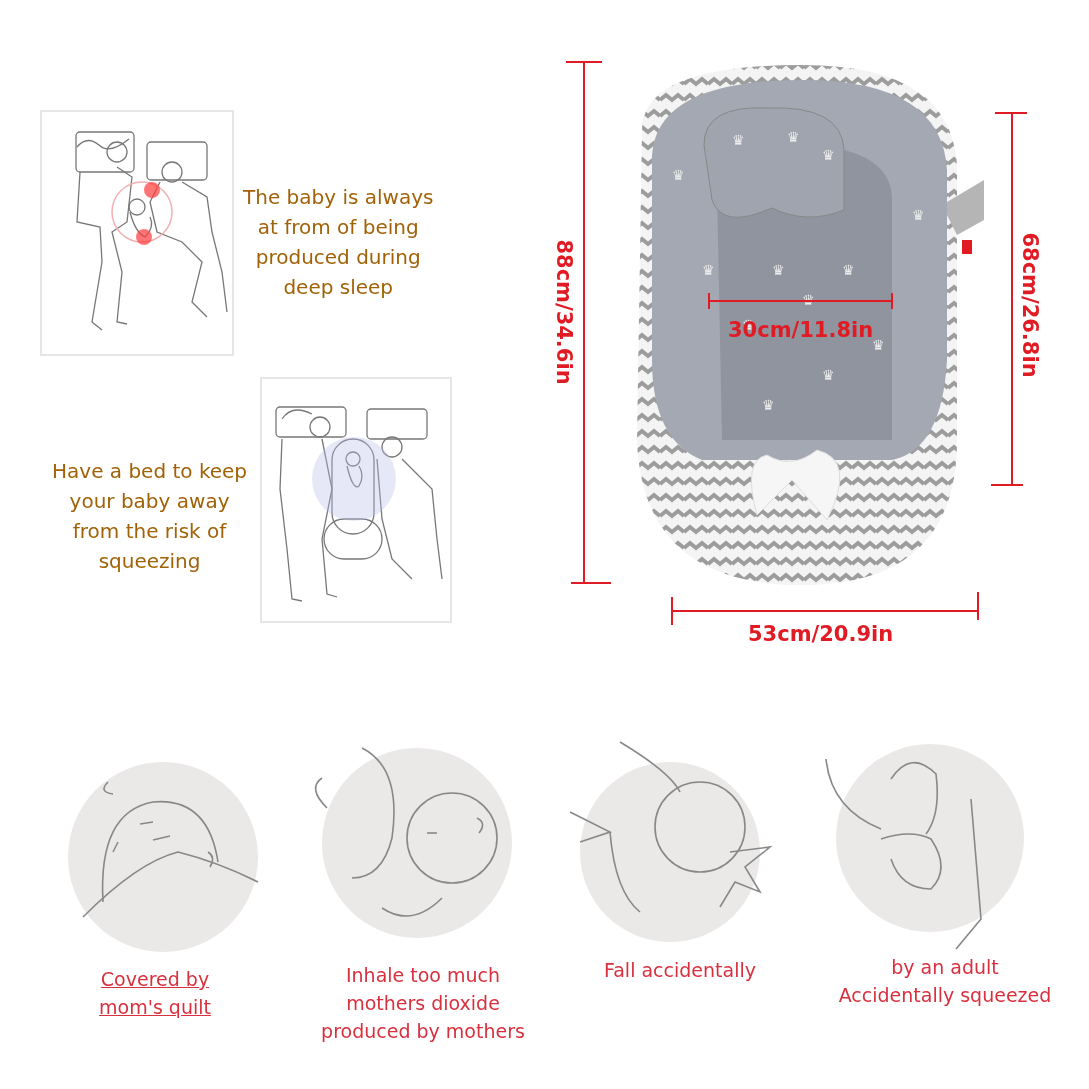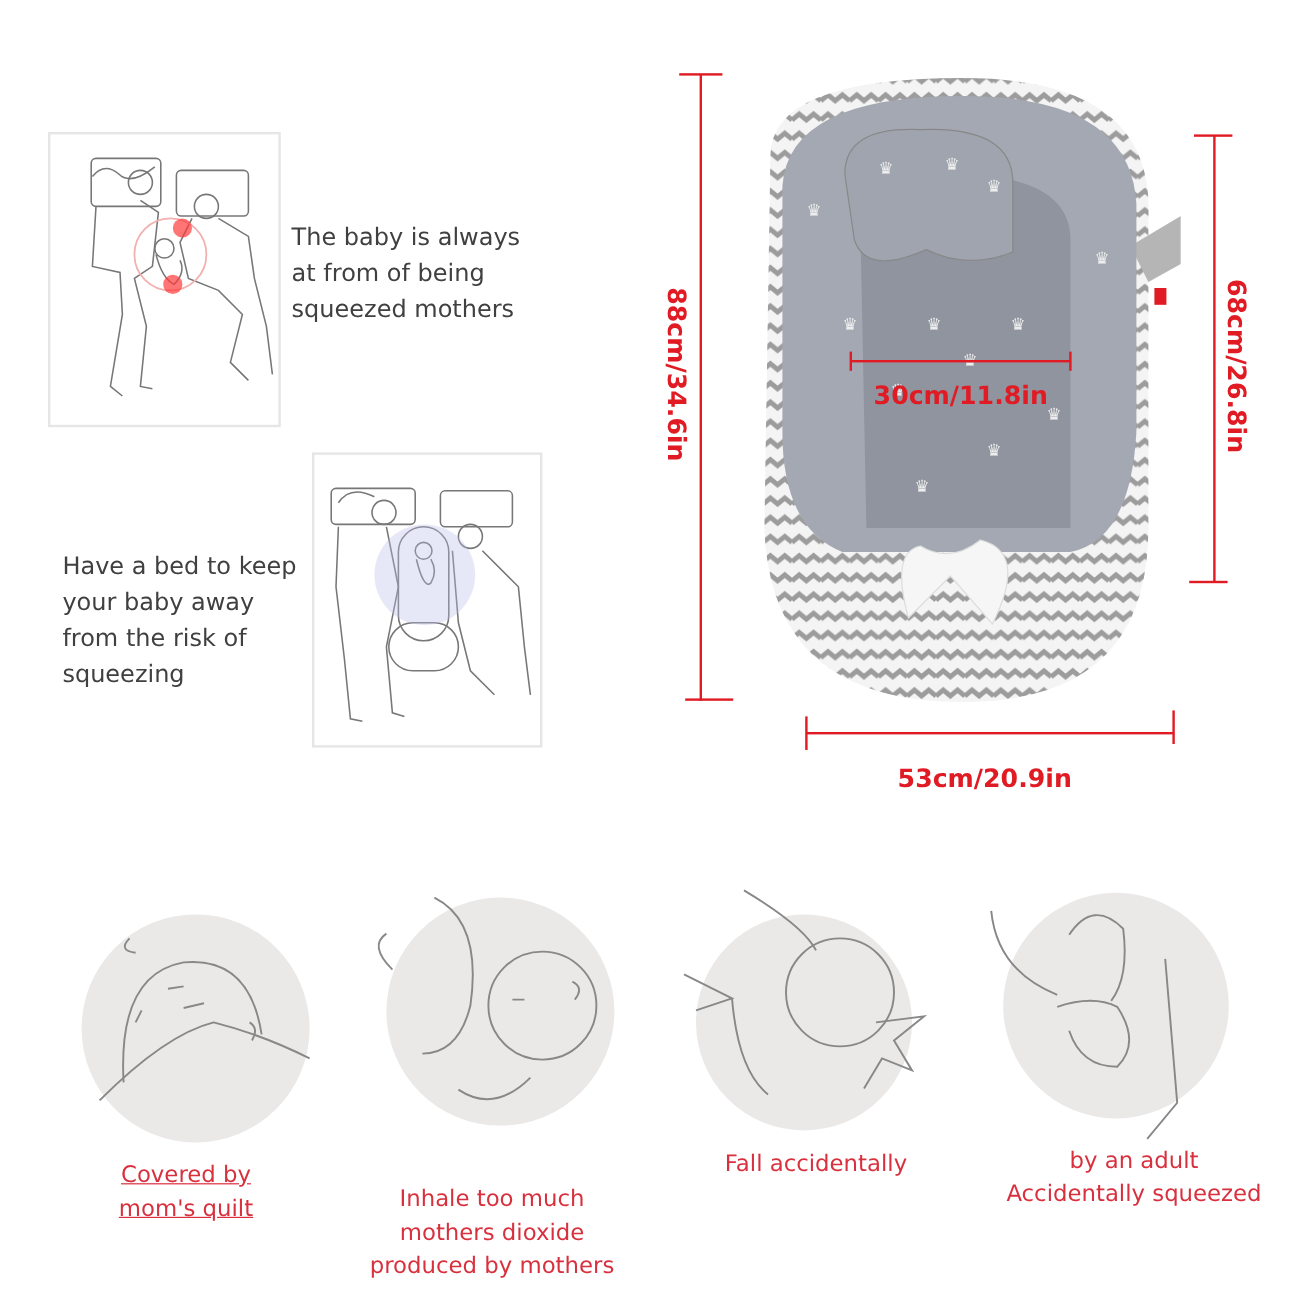--- a/index.html
+++ b/index.html
@@ -1,18 +1,18 @@
 <!DOCTYPE html>
 <html><head>
 <meta charset="utf-8">
 <style>
   html, body { margin:0; padding:0; background:#ffffff; }
   body { width:1089px; height:1089px; position:relative; overflow:hidden; font-family:"Liberation Sans", sans-serif; }
   .abs { position:absolute; }
-  .red-text { color:#404040; font-family:"DejaVu Sans", sans-serif; font-size:20px; line-height:30px; }
+  .red-text { color:#a16207; font-family:"DejaVu Sans", sans-serif; font-size:20px; line-height:30px;text-align:center; }
   .dim-text { color:#e01b24; font-family:"DejaVu Sans", sans-serif; font-weight:bold; font-size:21px; white-space:nowrap; }
   .panel { background:#fff; border:2px solid #e6e6e6; }
   .circle { border-radius:50%; background:#ebe8e8; }
   .caption { color:#d9303e; font-family:"DejaVu Sans", sans-serif; font-size:19px; line-height:28px; text-align:center; }
   .line-red { background:#e01b24; }
 </style>
 </head>
 <body>
 
 <div class="abs panel" style="left:40px;top:110px;width:190px;height:242px;">
@@ -31,21 +31,22 @@
       <path d="M88 100 q5 20 15 25 q10 -10 5 -20"></path>
     </g>
     <circle cx="100" cy="100" r="30" fill="none" stroke="#f2b0b0" stroke-width="1.5"></circle>
     <circle cx="110" cy="78" r="8" fill="#ff3b3b" opacity="0.7"></circle>
     <circle cx="102" cy="125" r="8" fill="#ff3b3b" opacity="0.7"></circle>
   </svg>
 </div>
 <div class="abs red-text" style="left:243px;top:182px;">
   <div>The baby is always</div>
   <div>at from of being</div>
-  <div>squeezed mothers</div>
+  <div>produced during</div>
+  <div>deep sleep</div>
 </div>
 
 <div class="abs red-text" style="left:52px;top:456px;">
   <div>Have a bed to keep</div>
   <div>your baby away</div>
   <div>from the risk of</div>
   <div>squeezing</div>
 </div>
 <div class="abs panel" style="left:260px;top:377px;width:188px;height:242px;">
   <svg width="188" height="242" viewBox="0 0 188 242">
@@ -112,21 +113,21 @@
 <div class="abs dim-text" style="left:930px;top:293px;transform:rotate(90deg);transform-origin:center;width:200px;text-align:center;">68cm/26.8in</div>
 
 <div class="abs line-red" style="left:709px;top:300px;width:183px;height:2px;"></div>
 <div class="abs line-red" style="left:708px;top:293px;width:2px;height:16px;"></div>
 <div class="abs line-red" style="left:891px;top:293px;width:2px;height:16px;"></div>
 <div class="abs dim-text" style="left:728px;top:318px;">30cm/11.8in</div>
 
 <div class="abs line-red" style="left:672px;top:610px;width:306px;height:2px;"></div>
 <div class="abs line-red" style="left:671px;top:597px;width:2px;height:28px;"></div>
 <div class="abs line-red" style="left:977px;top:592px;width:2px;height:28px;"></div>
-<div class="abs dim-text" style="left:748px;top:622px;margin-top:15px;">53cm/20.9in</div>
+<div class="abs dim-text" style="left:748px;top:622px;">53cm/20.9in</div>
 
 <div class="abs circle" style="left:68px;top:762px;width:190px;height:190px;">
   <svg width="220" height="200" viewBox="0 0 220 200" style="position:absolute;left:-10px;top:-10px;">
     <g fill="none" stroke="#888" stroke-width="1.6">
       <path d="M45 150 Q40 60 95 50 Q150 45 160 110"></path>
       <path d="M50 30 q-10 10 5 12"></path>
       <path d="M82 72 L95 70"></path>
         <path d="M60 90 L55 100"></path>
         <path d="M95 88 L112 84"></path>
       <path d="M150 100 q8 5 2 15"></path>
@@ -144,21 +145,21 @@
     <g fill="none" stroke="#888" stroke-width="1.6">
       <path d="M50 10 Q90 30 80 100 Q70 140 40 140"></path>
       <path d="M10 40 q-15 10 5 30"></path>
       <circle cx="140" cy="100" r="45"></circle>
       <path d="M115 95 L125 95"></path>
         <path d="M165 80 q10 5 2 15"></path>
       <path d="M70 170 q30 20 60 -10"></path>
     </g>
   </svg>
 </div>
-<div class="abs caption" style="left:290px;top:961px;width:240px;margin-top:24px;">
+<div class="abs caption" style="left:303px;top:961px;width:240px;">
   <div>Inhale too much</div>
   <div>mothers dioxide</div>
   <div>produced by mothers</div>
 </div>
 
 <div class="abs circle" style="left:580px;top:762px;width:180px;height:180px;">
   <svg width="240" height="200" viewBox="0 0 240 200" style="position:absolute;left:-20px;top:-30px;">
     <g fill="none" stroke="#888" stroke-width="1.6">
       <path d="M60 10 Q110 40 120 60"></path>
       <circle cx="140" cy="95" r="45"></circle>

